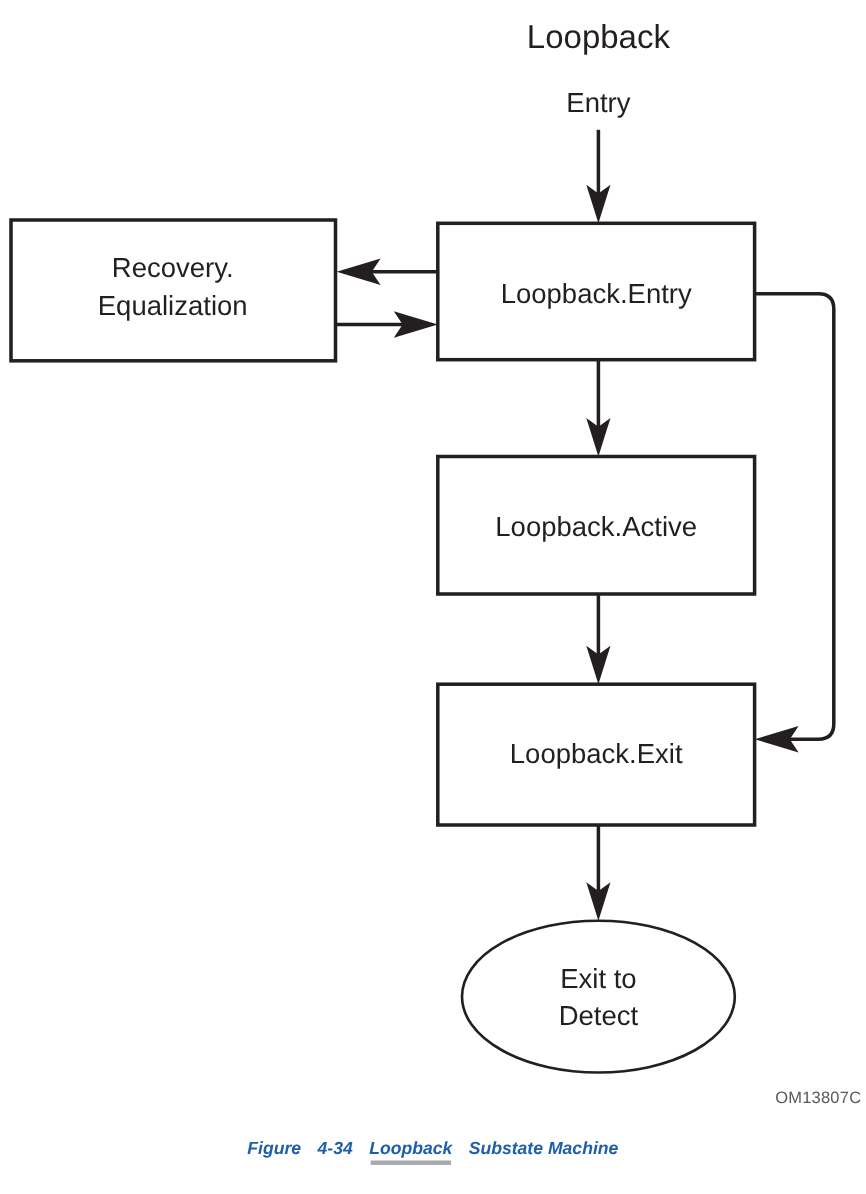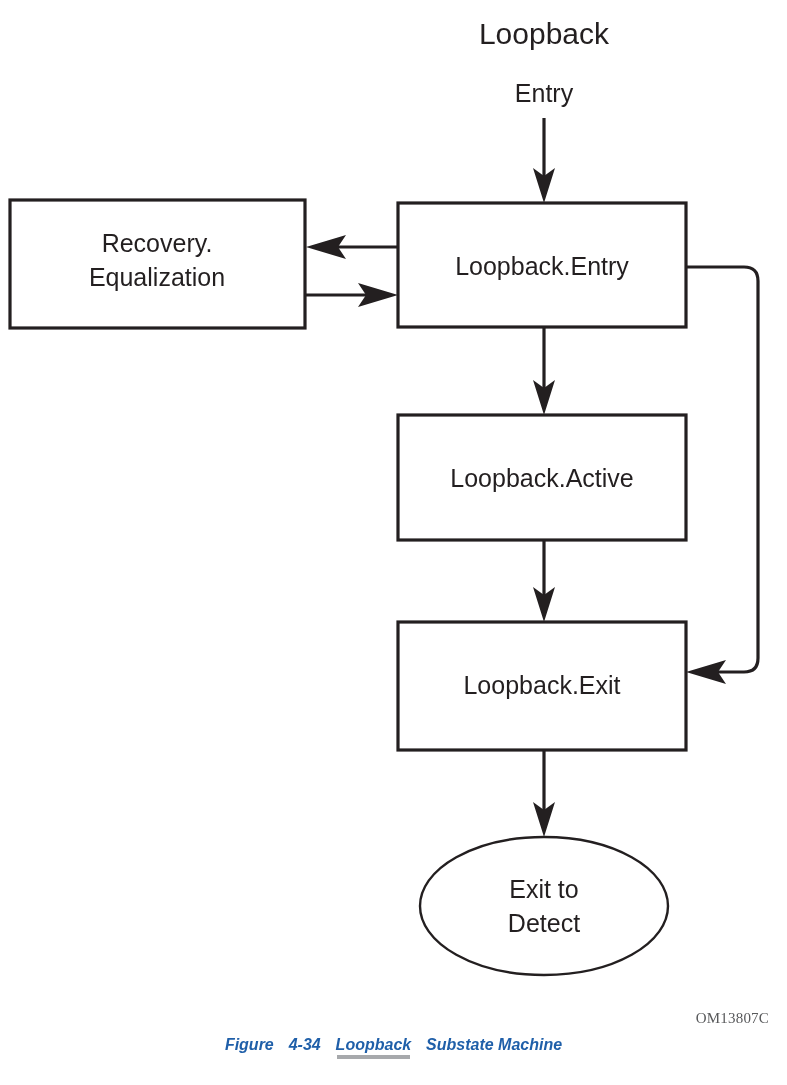--- a/index.html
+++ b/index.html
@@ -63,27 +63,26 @@
     text-anchor: middle;
   }
   .entry-label {
     font-family: "Liberation Sans", sans-serif;
     font-size: 25px;
     fill: #231f20;
     text-anchor: middle;
   }
   .figure-id {
     position: absolute;
-    right: 36px;
+    right: 22px;
     top: 990px;
-    font-family: Liberation Serif, serif;
+    font-family: Liberation Sans, sans-serif;
     font-size: 15px;
     color: #58595b;
     letter-spacing: 0.2px;
-    margin-top: 20px;
   }
   .caption {
     position: absolute;
     left: 0;
     top: 1036px;
     width: 787px;
     text-align: center;
     font-family: "Liberation Sans", sans-serif;
     font-style: italic;
     font-weight: bold;

